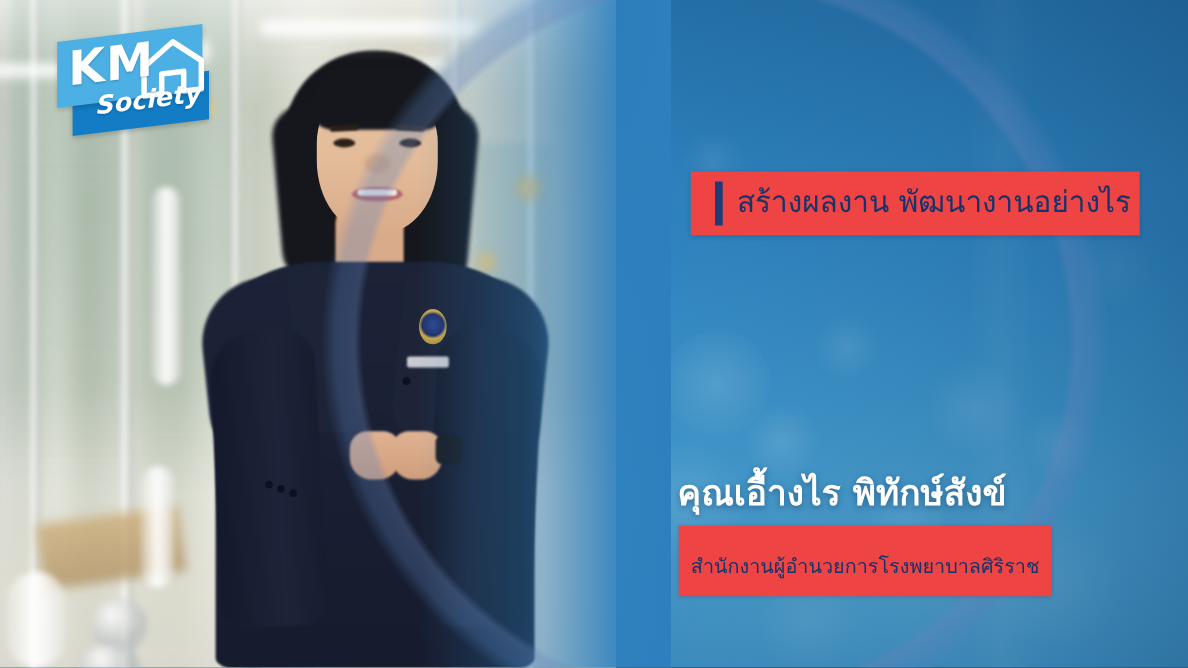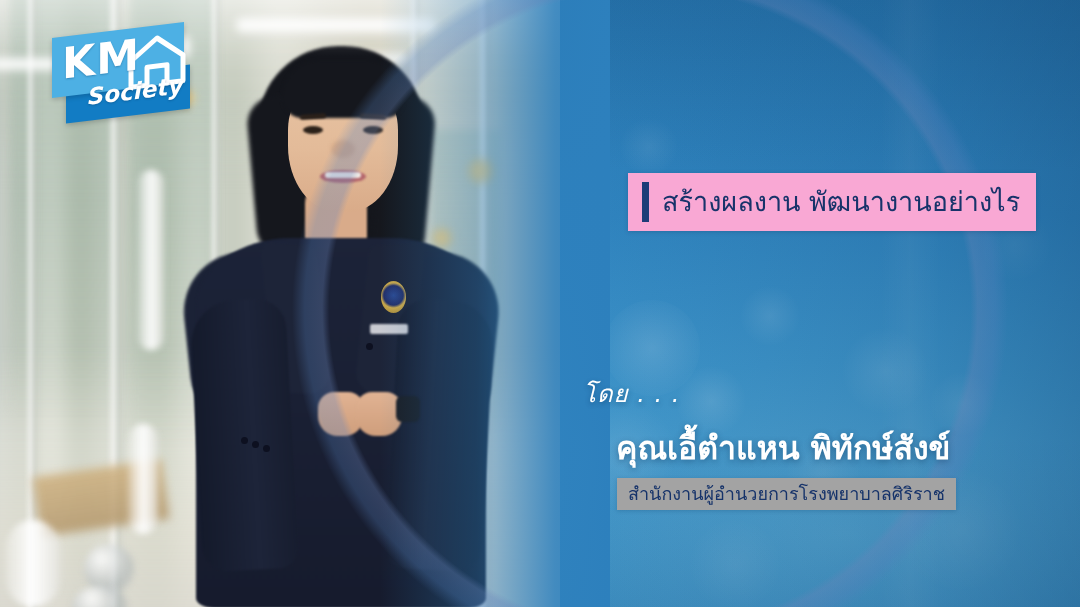--- a/index.html
+++ b/index.html
@@ -397,26 +397,27 @@
     font-style: italic;
     color: #ffffff;
     transform: skewY(-7deg);
     line-height: 1;
     text-shadow: 0 1px 2px rgba(0,55,100,0.35);
   }
 
   
   .title-box {
     position: absolute;
-    left: 628px; top: 173px;
+    left: 628px; top: 156px;
     width: 408px; height: 58px;
-    background: #f9a8d4;
+    background: #ef4444;
     box-shadow: 0 1px 4px rgba(10,50,90,0.25);
     display: flex;
     align-items: center;
+    justify-content: center;
   }
   .title-bar {
     width: 7px;
     height: 40px;
     background: #1d3c78;
     margin-left: 14px;
     flex: 0 0 auto;
   }
   .title-text {
     margin-left: 13px;
@@ -456,24 +457,24 @@
     font-weight: 700;
     color: #ffffff;
     white-space: nowrap;
     text-shadow: 0 2px 6px rgba(12,52,92,0.45);
   }
 
   .affil-box {
     position: absolute;
     left: 617px; top: 478px;
     height: 32px;
-    padding: 0 11px;
-    background: #a3a3a3;
+    padding: 16px 11px;
+    background: #ef4444;
     display: flex;
-    align-items: center;
+    align-items: flex-end;
     box-shadow: 0 1px 4px rgba(10,50,90,0.22);
   }
   .affil-text {
     font-size: 18px;
     color: #16336a;
     white-space: nowrap;
     line-height: 1.1;
   }
 </style>
 </head>
@@ -581,21 +582,20 @@
     <div class="logo-km">KM</div>
     <div class="logo-society">Society</div>
   </div>
 
   <div class="title-box">
     <div class="title-bar"></div>
     <div class="title-text">สร้างผลงาน พัฒนางานอย่างไร</div>
   </div>
 
 
-  <div class="byline">โดย . . .</div>
-
-  <div class="speaker">คุณเอื้ตำแหน พิทักษ์สังข์</div>
+
+  <div class="speaker">คุณเอื้างไร พิทักษ์สังข์</div>
 
   <div class="affil-box">
     <div class="affil-text">สำนักงานผู้อำนวยการโรงพยาบาลศิริราช</div>
   </div>
 
 </div>
 
 </body></html>

